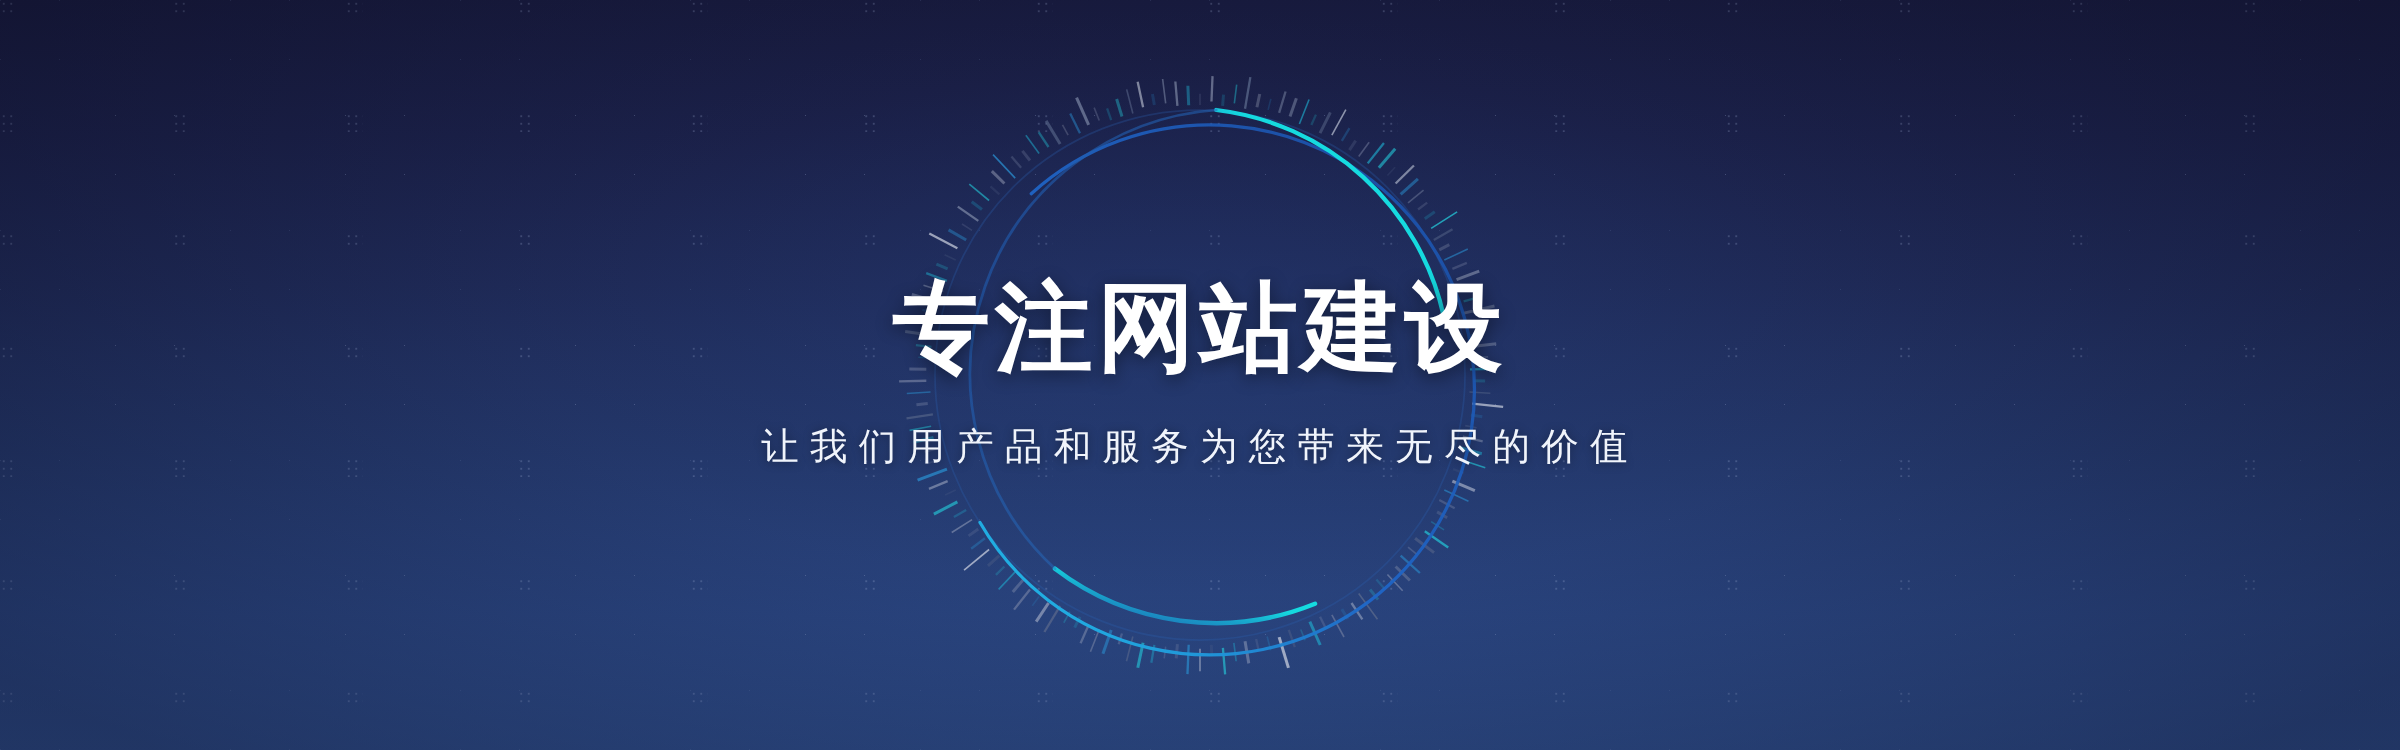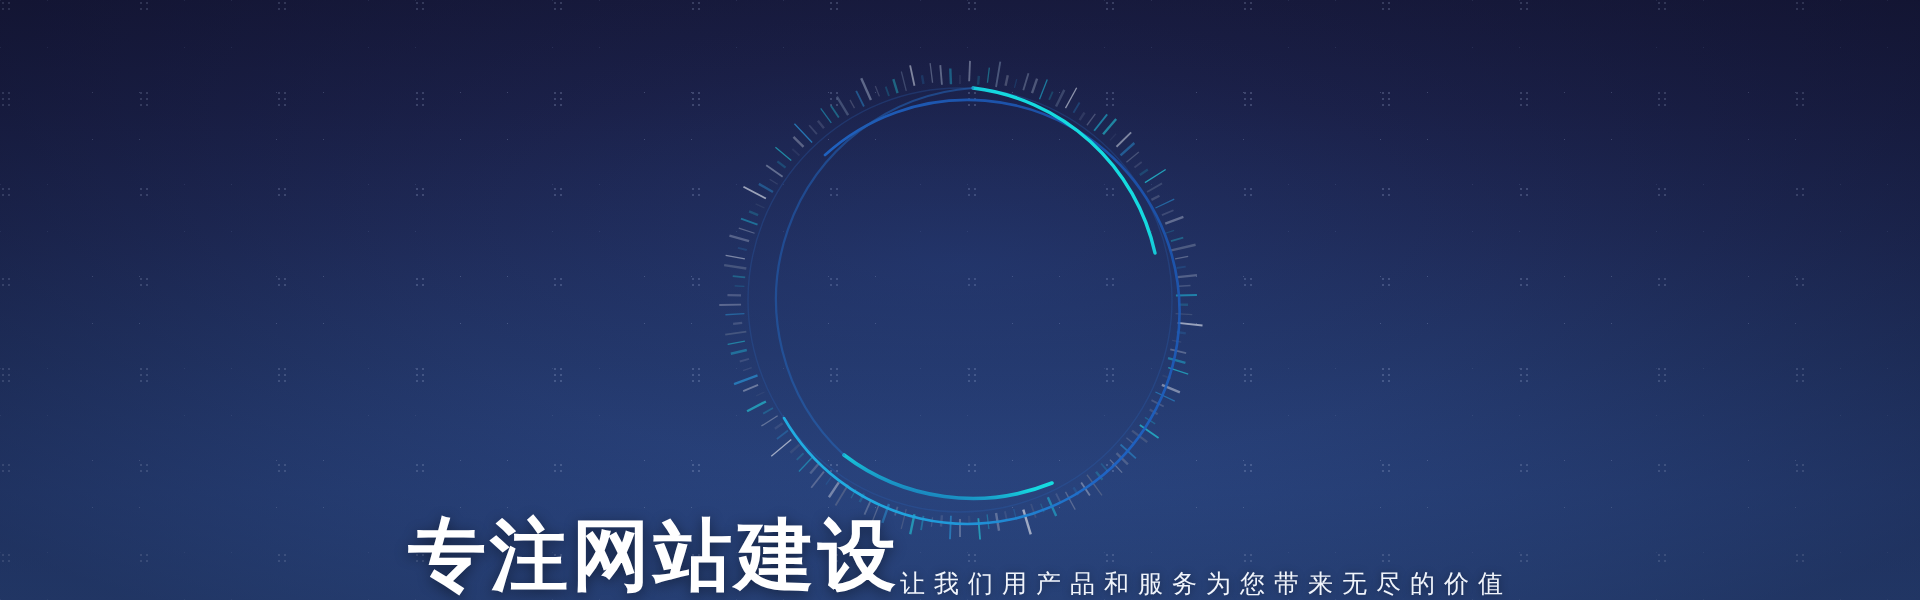--- a/index.html
+++ b/index.html
@@ -81,21 +81,22 @@
   #ring-wrap svg { display: block; overflow: visible; }
 
   
   #copy {
     position: absolute;
     left: 0;
     right: 0;
     top: 0;
     height: 600px;
     display: flex;
-    align-items: flex-end;
+    flex-direction: column;
+    align-items: center;
     justify-content: center;
     text-align: center;
   }
   #headline {
     font-family: "Liberation Sans", "DejaVu Sans", sans-serif;
     font-size: 78px;
     line-height: 1;
     font-weight: bold;
     color: #ffffff;
     letter-spacing: 4px;
@@ -106,21 +107,21 @@
   #subline {
     font-size: 21px;
     letter-spacing: 6.5px;
     color: #e7ecf7;
     font-weight: 400;
     margin: 12px 0 0 0;
     white-space: nowrap;
     text-shadow: 0 1px 6px rgba(0,0,0,0.4);
   }
   #tagline {
-    font-size: 25px;
+    font-size: 30px;
     letter-spacing: 9px;
     color: #f0f4fb;
     font-weight: 400;
     margin: 30px 0 0 0;
     white-space: nowrap;
     text-shadow: 0 1px 8px rgba(0,0,0,0.4);
   }
 </style>
 </head>
 <body>

